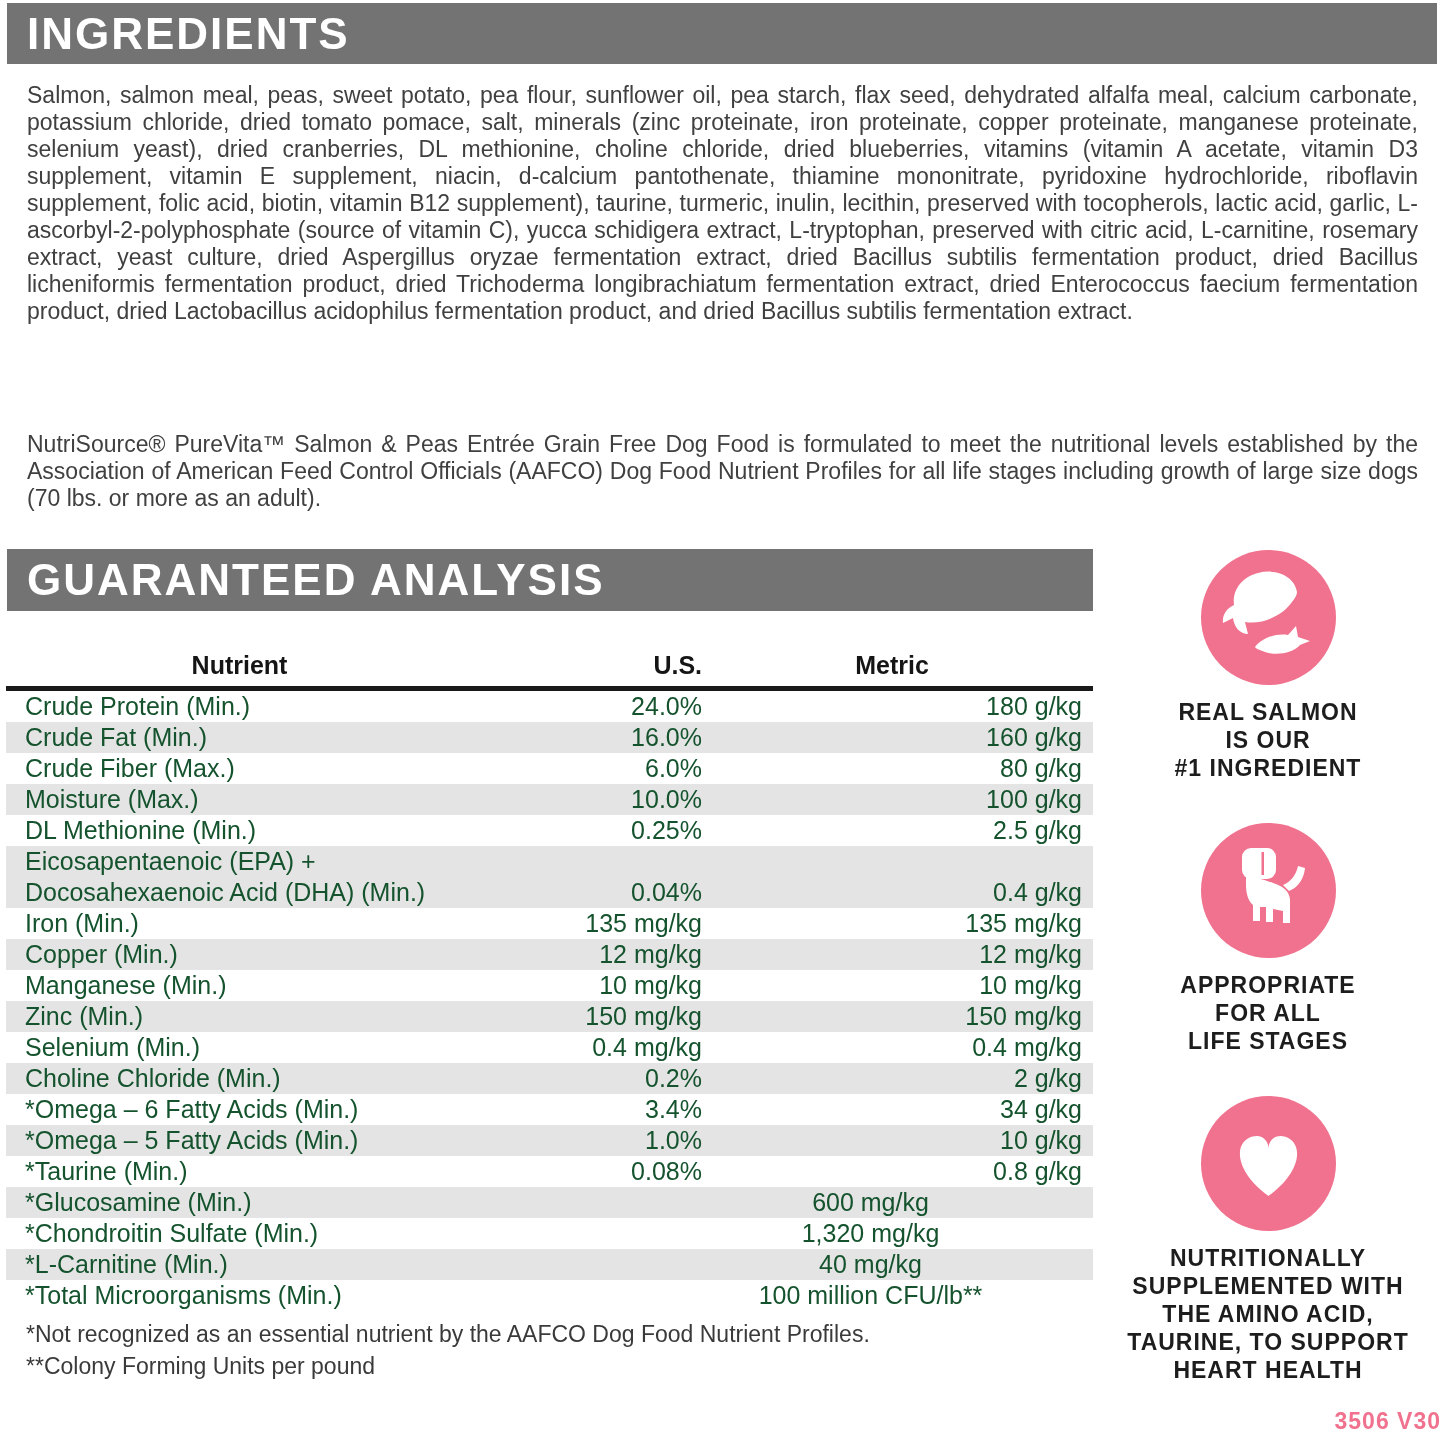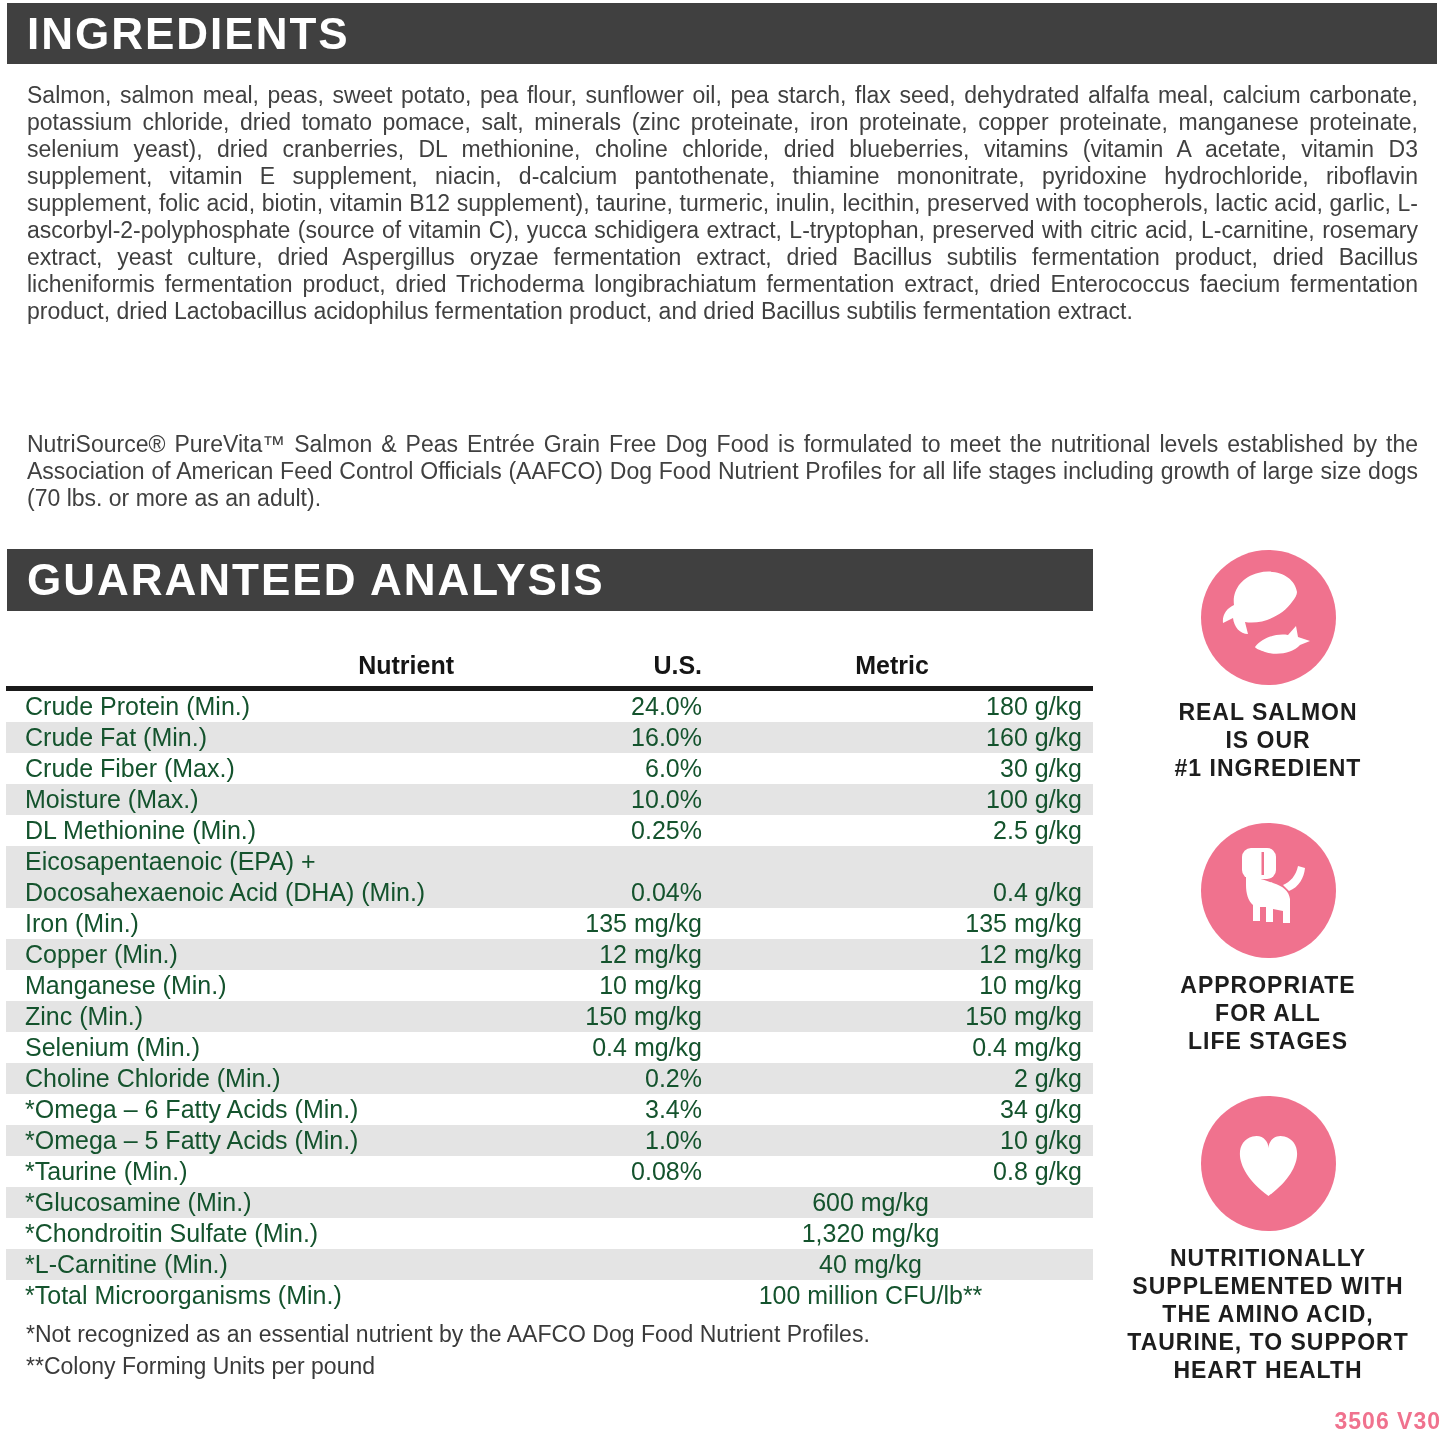--- a/index.html
+++ b/index.html
@@ -1,41 +1,41 @@
 <!DOCTYPE html>
 <html><head>
 <meta charset="utf-8">
 <style>
   html,body{margin:0;padding:0;background:#ffffff;}
   .page{
     position:relative;width:1445px;height:1438px;background:#fff;
     font-family:"Liberation Sans", sans-serif;color:#3f3f3f;overflow:hidden;
   }
   .banner{
-    position:absolute;background:#404040;color:#fff;font-weight:bold;
+    position:absolute;background:#737373;color:#fff;font-weight:bold;
     letter-spacing:2px;display:flex;align-items:center;box-sizing:border-box;
     font-size:44px;padding-left:20px;
   }
   #banner-ingredients{top:3px;left:7px;width:1430px;height:61px;}
   #banner-ga{top:549px;left:7px;width:1086px;height:62px;}
   .para{position:absolute;left:27px;width:1391px;margin:0;font-size:23px;line-height:27px;color:#404040;}
   #ing-body{top:82px;text-align:justify;}
   #ing-note{top:393px;}
   #ing-aafco{top:431px;text-align:justify;}
   #ga-table{
     position:absolute;top:640px;left:6px;width:1087px;border-collapse:collapse;table-layout:fixed;
   }
   #ga-table col.c1{width:448px;}
   #ga-table col.c2{width:248px;}
   #ga-table col.c3{width:391px;}
   #ga-table th{
     font-size:25px;font-weight:bold;color:#151515;vertical-align:bottom;
     height:40px;padding:0 0 6px 0;border-bottom:5px solid #1a1a1a;
   }
-  #ga-table th.n{text-align:right;padding-left:19px;}
+  #ga-table th.n{text-align:center;padding-left:19px;}
   #ga-table th.u{text-align:right;}
   #ga-table th.m{padding-right:11px;}
   #ga-table td{
     font-size:25px;line-height:31px;height:31px;padding:0;color:#14532d;
     white-space:pre-line;vertical-align:bottom;
   }
   #ga-table td.n{text-align:left;padding-left:19px;}
   #ga-table td.u{text-align:right;}
   #ga-table td.m{text-align:right;padding-right:11px;}
   #ga-table td.s{text-align:center;padding-left:194px;}
@@ -90,21 +90,21 @@
           <td class="m">180 g/kg</td>
         </tr>
       <tr>
           <td class="n">Crude Fat (Min.)</td>
           <td class="u">16.0%</td>
           <td class="m">160 g/kg</td>
         </tr>
       <tr>
           <td class="n">Crude Fiber (Max.)</td>
           <td class="u">6.0%</td>
-          <td class="m">30 g/kg</td>
+          <td class="m">80 g/kg</td>
         </tr>
       <tr>
           <td class="n">Moisture (Max.)</td>
           <td class="u">10.0%</td>
           <td class="m">100 g/kg</td>
         </tr>
       <tr>
           <td class="n">DL Methionine (Min.)</td>
           <td class="u">0.25%</td>
           <td class="m">2.5 g/kg</td>

